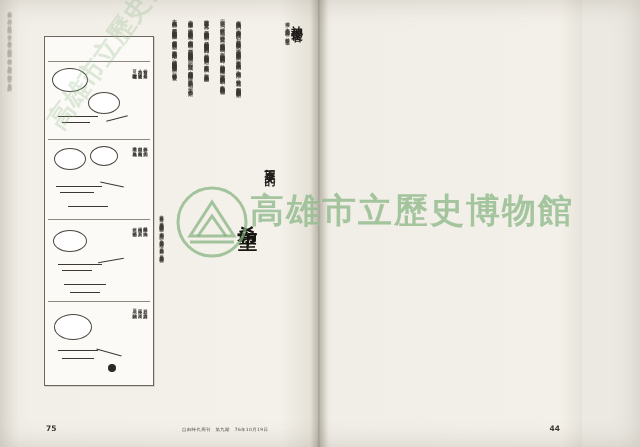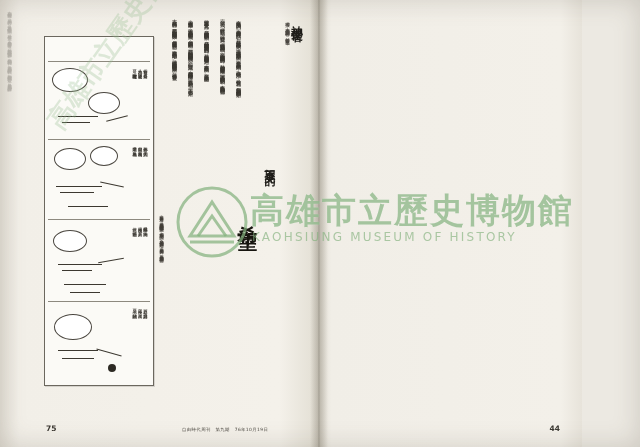--- a/index.html
+++ b/index.html
@@ -180,15 +180,14 @@
     <div class="wm-diag">高雄市立歷史博物館</div>
     <div class="wm-logo">
       <svg viewBox="0 0 72 72" width="72" height="72" aria-hidden="true">
         <circle cx="36" cy="36" r="34" fill="none" stroke="rgba(132,178,126,.72)" stroke-width="3"></circle>
         <path d="M14 50 L36 16 L58 50 Z" fill="none" stroke="rgba(132,178,126,.72)" stroke-width="3"></path>
         <path d="M22 50 L36 30 L50 50" fill="none" stroke="rgba(132,178,126,.72)" stroke-width="3"></path>
         <path d="M14 56 L58 56" stroke="rgba(132,178,126,.72)" stroke-width="3"></path>
       </svg>
     </div>
     <div class="wm-text1">高雄市立歷史博物館</div>
-    <div class="wm-text2">KAOHSIUNG MUSEUM OF HISTORY</div>
   </div>
 </div>
 
 </body></html>

